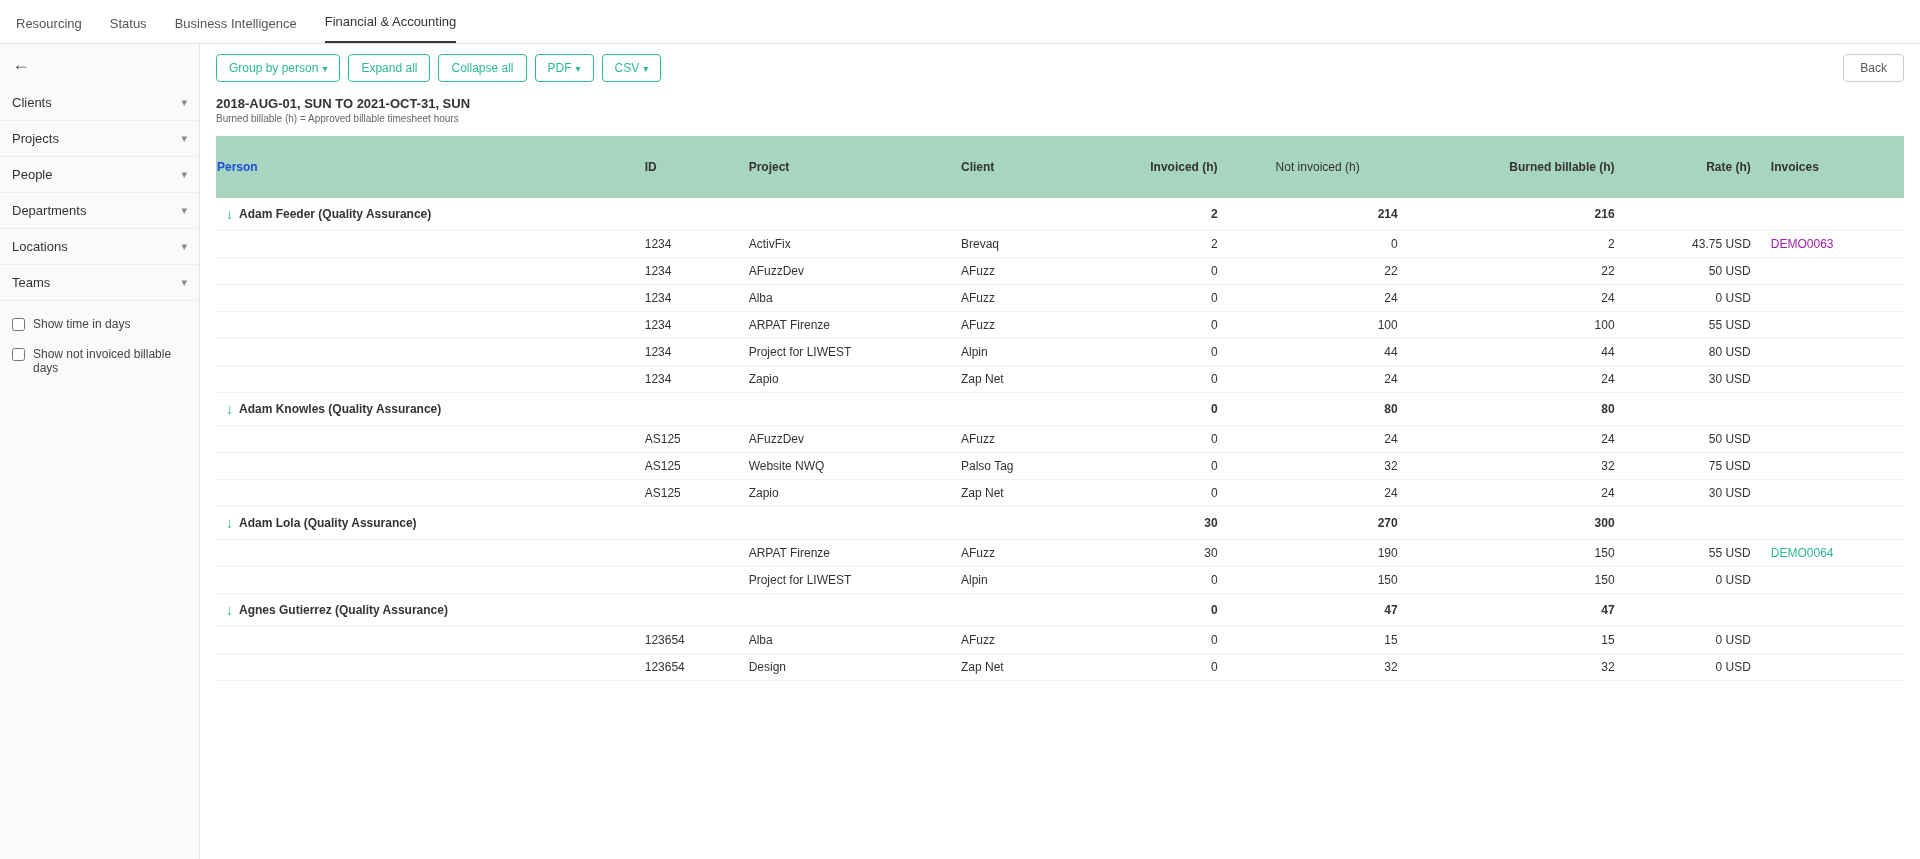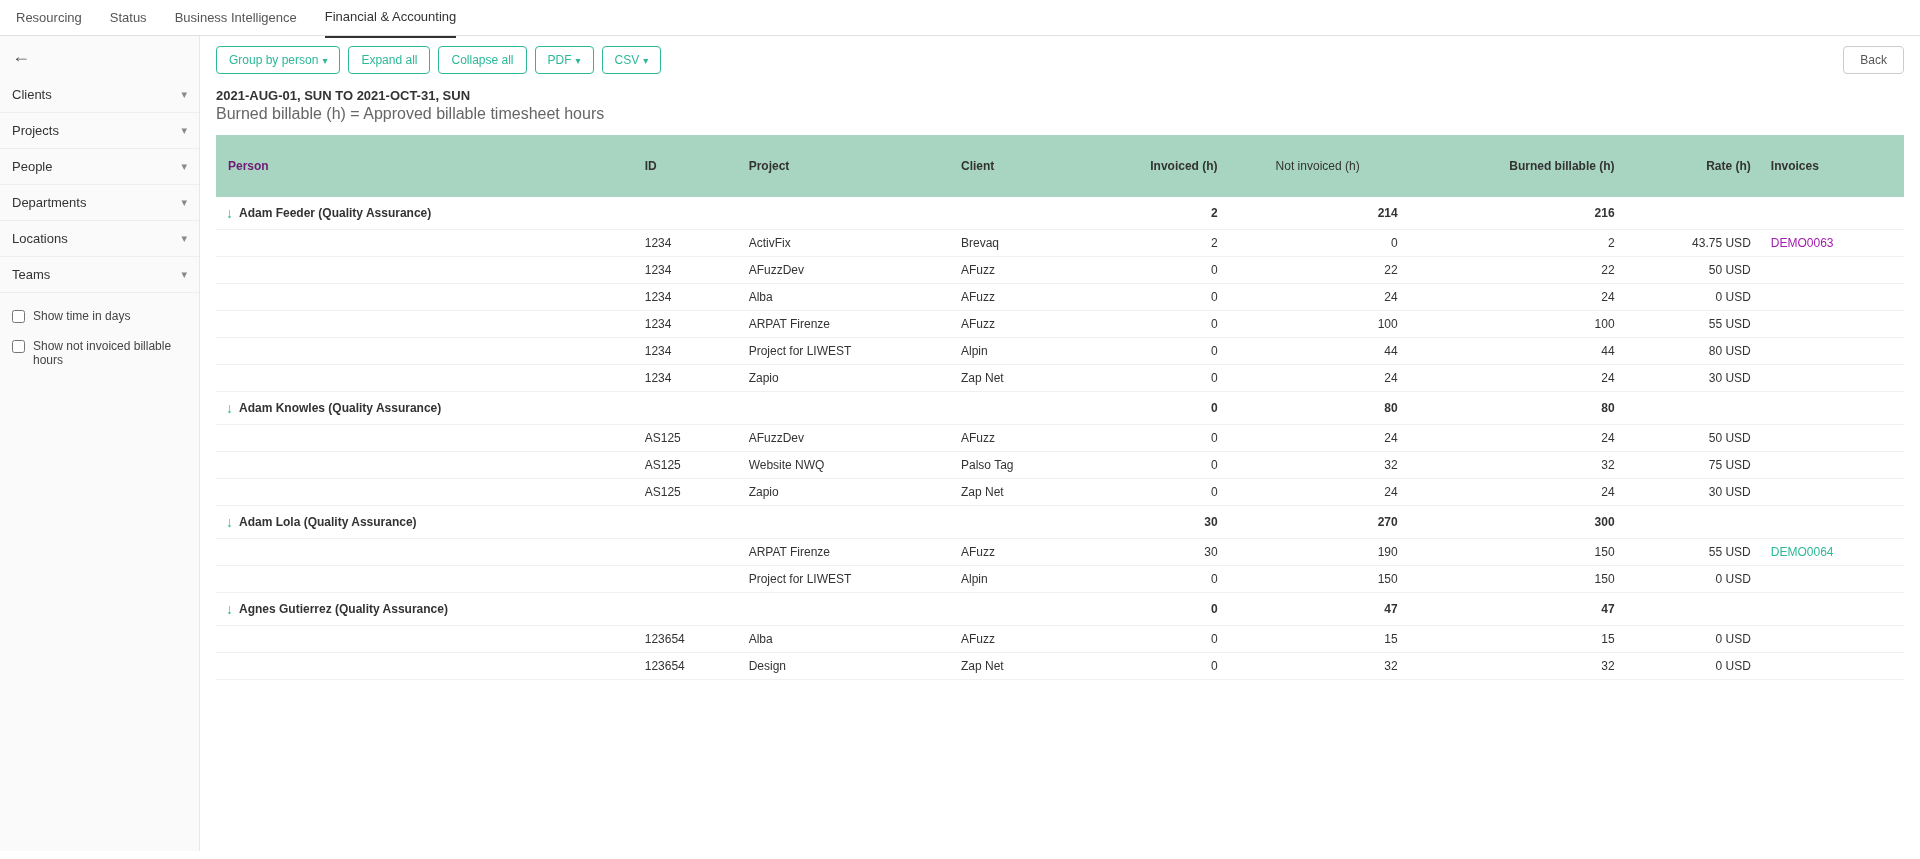--- a/index.html
+++ b/index.html
@@ -10,21 +10,21 @@
     table { width: 100%; border-collapse: collapse; font-size: 12px; }
     thead tr { background: #a8d5c2; }
     thead th { padding: 8px 10px; text-align: left; font-weight: 600; color: #333; font-size: 12px; white-space: nowrap; }
     tbody tr { border-bottom: 1px solid #f0f0f0; }
     tbody td { padding: 6px 10px; color: #333; font-size: 12px; vertical-align: middle; }
     .invoice-link { color: #2db898; text-decoration: none; font-size: 12px; }
   </style>
 </head>
 <body>
 
-<div style="display:flex; align-items:center; border-bottom:1px solid #e0e0e0; padding:0 16px; height:36px;">
+<div style="display:flex; align-items:flex-end; border-bottom:1px solid #e0e0e0; padding:0 16px; height:44px;">
   <a style="color:#555;text-decoration:none;margin-right:28px;font-size:13px;padding:12px 0;">Resourcing</a>
   <a style="color:#555;text-decoration:none;margin-right:28px;font-size:13px;padding:12px 0;">Status</a>
   <a style="color:#555;text-decoration:none;margin-right:28px;font-size:13px;padding:12px 0;">Business Intelligence</a>
   <a style="color:#333;text-decoration:none;margin-right:28px;font-size:13px;padding:12px 0;border-bottom:2px solid #333;">Financial &amp; Accounting</a>
 </div>
 
 <div class="layout" style="display:flex; height:815px;">
 
   <div style="width:200px;min-width:200px;border-right:1px solid #e8e8e8;background:#fafafa;overflow-y:auto;">
     <div style="display:flex;align-items:center;padding:10px 12px;cursor:pointer;color:#555;">
@@ -63,21 +63,21 @@
 
     <div style="height:8px;"></div>
 
     <label style="display:flex;align-items:flex-start;padding:8px 12px;font-size:12px;color:#444;gap:8px;cursor:pointer;">
       <input type="checkbox" style="margin-top: 1px; flex-shrink: 0;">
       <span>Show time in days</span>
     </label>
 
     <label style="display:flex;align-items:flex-start;padding:8px 12px;font-size:12px;color:#444;gap:8px;cursor:pointer;">
       <input type="checkbox" style="margin-top: 1px; flex-shrink: 0;">
-      <span>Show not invoiced billable hours</span>
+      <span>Show not invoiced billable days</span>
     </label>
   </div>
 
   <div style="flex:1;overflow:auto;">
 
     <div style="display:flex;align-items:center;padding:10px 16px;gap:15px;justify-content:space-between;">
       <div style="display:flex;gap:8px;align-items:center;">
         <button style="border:1.5px solid #2db898;color:#2db898;background:#fff;border-radius:4px;padding:6px 12px;font-size:12px;cursor:pointer;display:flex;align-items:center;gap:4px;">
           <span>Group by person</span>
           <span style="font-size:10px;">▾</span>
@@ -94,29 +94,29 @@
         </button>
         <button style="border:1.5px solid #2db898;color:#2db898;background:#fff;border-radius:4px;padding:6px 12px;font-size:12px;cursor:pointer;display:flex;align-items:center;gap:4px;">
           <span>CSV</span>
           <span style="font-size:10px;">▾</span>
         </button>
       </div>
       <button style="border:1.5px solid #ccc;color:#555;background:#fff;border-radius:4px;padding:6px 16px;font-size:12px;cursor:pointer;">Back</button>
     </div>
 
     <div style="padding:4px 16px 12px;">
-      <div style="font-size:13px;font-weight:700;color:#333;margin-bottom:2px;">2021-AUG-01, SUN TO 2021-OCT-31, SUN</div>
-      <div style="font-size:16px;color:#666;">Burned billable (h) = Approved billable timesheet hours</div>
+      <div style="font-size:13px;font-weight:700;color:#333;margin-bottom:2px;">2018-AUG-01, SUN TO 2021-OCT-31, SUN</div>
+      <div style="font-size:10px;color:#666;">Burned billable (h) = Approved billable timesheet hours</div>
     </div>
 
     <div style="padding:0 16px;">
       <table style="width:100%;border-collapse:collapse;font-size:12px;">
         <thead>
           <tr style="background:#a8d5c2;">
-            <th style="padding:8px 12px;text-align:left;font-weight:600;color:#701a75;font-size:12px;white-space:nowrap;">Person</th>
+            <th style="padding:8px 1px;text-align:left;font-weight:600;color:#1d4ed8;font-size:12px;white-space:nowrap;">Person</th>
             <th style="padding:8px 10px;text-align:left;font-weight:600;color:#333;font-size:12px;white-space:nowrap;">ID</th>
             <th style="padding:8px 10px;text-align:left;font-weight:600;color:#333;font-size:12px;white-space:nowrap;">Project</th>
             <th style="padding:8px 10px;text-align:left;font-weight:600;color:#333;font-size:12px;white-space:nowrap;">Client</th>
             <th style="padding:8px 10px;text-align:right;font-weight:600;color:#333;font-size:12px;white-space:nowrap;">Invoiced (h)</th>
             <th style="padding:24px 10px;text-align:center;font-weight:400;color:#333;font-size:12px;white-space:nowrap;">Not invoiced (h)</th>
             <th style="padding:8px 10px;text-align:right;font-weight:600;color:#333;font-size:12px;white-space:nowrap;">Burned billable (h)</th>
             <th style="padding:8px 10px;text-align:right;font-weight:600;color:#333;font-size:12px;white-space:nowrap;">Rate (h)</th>
             <th style="padding:8px 10px;text-align:left;font-weight:600;color:#333;font-size:12px;white-space:nowrap;margin-top:10px;">Invoices</th>
           </tr>
         </thead>

